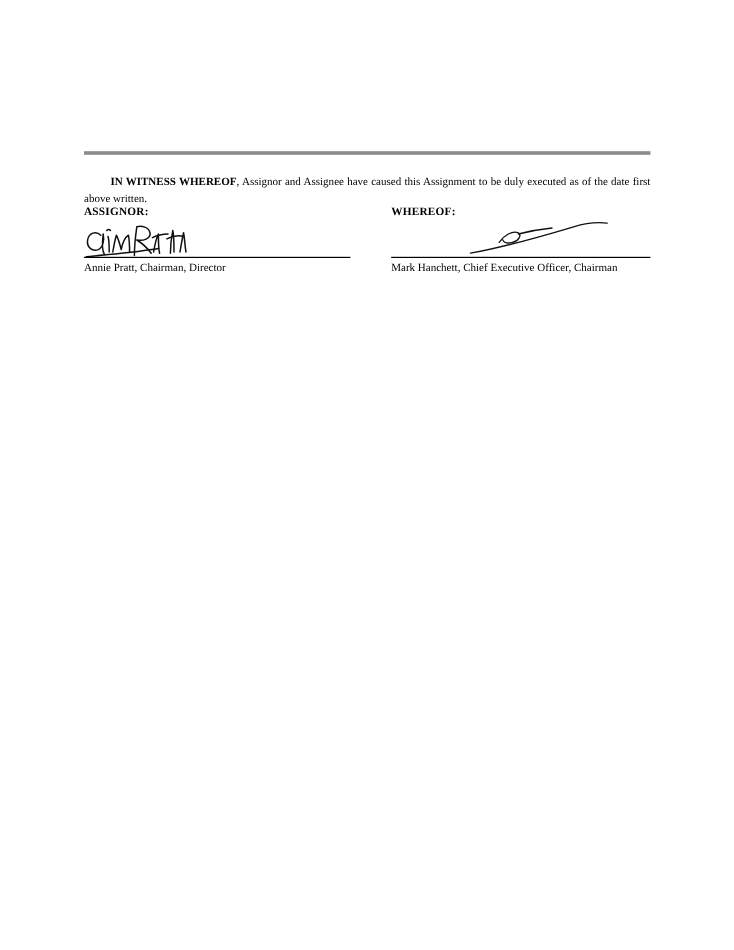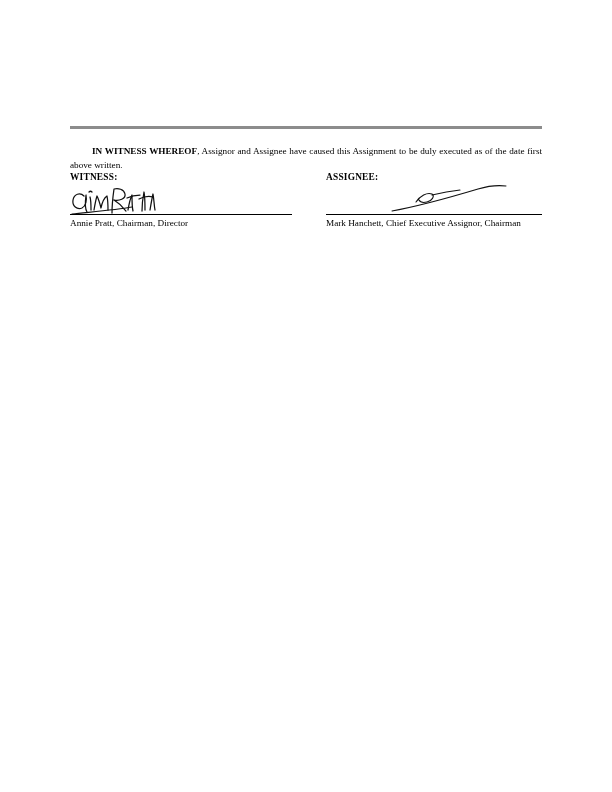--- a/index.html
+++ b/index.html
@@ -119,21 +119,21 @@
 <body>
 
 <div class="page">
 
   <div class="top-rule"></div>
 
   <p class="witness-para">
     <span class="indent"></span><b>IN WITNESS WHEREOF</b><span>, Assignor and Assignee have caused this Assignment to be duly executed as of the date first above written.</span>
   </p>
 
-  <div class="label-assignor">WITNESS:</div>
+  <div class="label-assignor">ASSIGNOR:</div>
 
   <div class="sig-draw sig-draw-assignor">
     <svg width="92" height="34" viewBox="0 0 92 34" xmlns="http://www.w3.org/2000/svg">
       <g fill="none" stroke="#111111" stroke-width="1.25" stroke-linecap="round" stroke-linejoin="round">
         <path d="M14 13 C10 9, 4 11, 3 17 C2 23, 7 27, 12 25 C16 23, 17 17, 16 12 C15 20, 15 26, 17 29"></path>
         <path d="M20 14 C21 17, 21 22, 21 27"></path>
         <path d="M19 9 C20 8, 21 8, 22 9"></path>
         <path d="M24 27 C25 21, 26 16, 27 13 C29 17, 30 21, 31 25 C32 20, 34 15, 37 13 C38 18, 38 23, 38 27"></path>
         <path d="M42 30 C42 22, 43 13, 44 6 C48 5, 54 6, 55 11 C56 16, 49 18, 44 17 C49 20, 53 24, 56 28"></path>
         <path d="M58 27 C59 21, 60 16, 62 12 C62 18, 62 24, 63 28"></path>
@@ -142,28 +142,28 @@
         <path d="M69 16 C73 14, 79 13, 83 14"></path>
         <path d="M80 27 C81 21, 82 15, 83 11 C84 16, 84 22, 85 27"></path>
         <path d="M2 31 C20 29, 45 27, 62 24"></path>
       </g>
     </svg>
   </div>
 
   <div class="sig-line sig-line-assignor"></div>
   <div class="sig-name sig-name-assignor">Annie Pratt, Chairman, Director</div>
 
-  <div class="label-assignee">ASSIGNEE:</div>
+  <div class="label-assignee">WHEREOF:</div>
 
   <div class="sig-draw sig-draw-assignee">
     <svg width="120" height="32" viewBox="0 0 120 32" xmlns="http://www.w3.org/2000/svg">
       <g fill="none" stroke="#111111" stroke-width="1.1" stroke-linecap="round" stroke-linejoin="round">
         <path d="M2 28 C24 24, 58 15, 88 6 C98 3, 108 2, 116 3"></path>
         <path d="M26 19 C30 13, 37 9, 42 11 C45 13, 42 18, 37 19 C33 20, 30 19, 29 17"></path>
         <path d="M42 12 C50 10, 60 8, 70 7"></path>
       </g>
     </svg>
   </div>
 
   <div class="sig-line sig-line-assignee"></div>
-  <div class="sig-name sig-name-assignee">Mark Hanchett, Chief Executive Assignor, Chairman</div>
+  <div class="sig-name sig-name-assignee">Mark Hanchett, Chief Executive Officer, Chairman</div>
 
 </div>
 
 </body></html>

